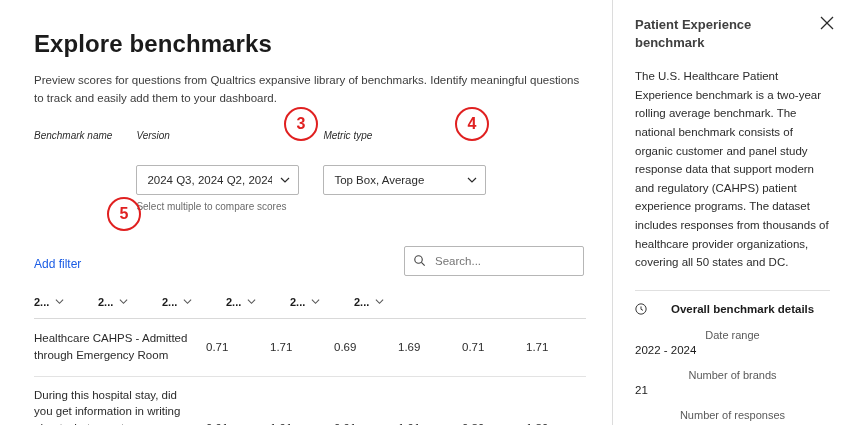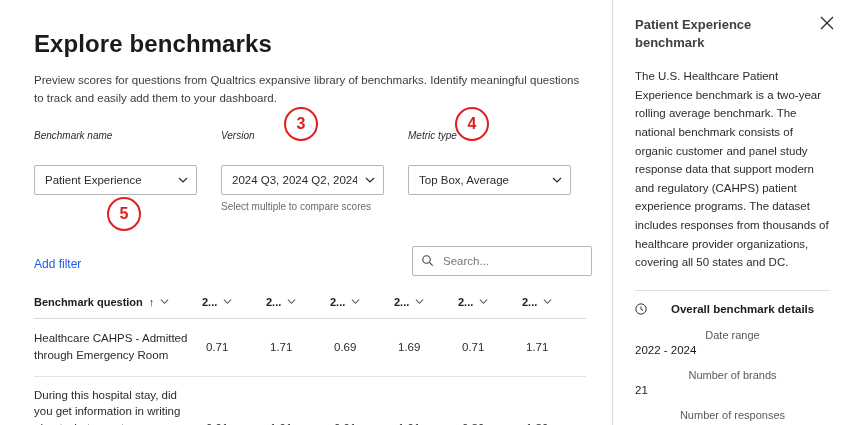--- a/index.html
+++ b/index.html
@@ -91,21 +91,21 @@
     height: 32px;
     position: relative;
   }
   .add-filter {
     font-size: 12px;
     color: #1a5ce4;
     cursor: pointer;
   }
   .search-box {
     position: absolute;
-    left: 378px;
+    left: 370px;
     top: -2px;
     width: 180px;
     height: 30px;
     border: 1px solid #b6b6b6;
     border-radius: 2px;
     display: flex;
     align-items: center;
     padding: 0 8px;
     background: #fff;
   }
@@ -252,26 +252,20 @@
 
   <div class="main">
 
     <div class="page-title">Explore benchmarks</div>
     <div class="page-desc">Preview scores for questions from Qualtrics expansive library of benchmarks. Identify meaningful questions to track and easily add them to your dashboard.</div>
 
     <div class="filters">
 
       <div class="filter-group">
         <div class="filter-label">Benchmark name</div>
-        <div class="select w1">
-          <span class="val">Patient Experience</span>
-          <svg class="chev" viewBox="0 0 10 10">
-              <path d="M1 3 L5 7 L9 3" fill="none" stroke="#2b2b2b" stroke-width="1.2"></path>
-            </svg>
-        </div>
       </div>
 
       <div class="filter-group">
         <div class="filter-label">Version</div>
         <div class="select w2">
           <span class="val">2024 Q3, 2024 Q2, 2024 (</span>
           <svg class="chev" viewBox="0 0 10 10">
               <path d="M1 3 L5 7 L9 3" fill="none" stroke="#2b2b2b" stroke-width="1.2"></path>
             </svg>
         </div>
@@ -297,27 +291,20 @@
         <svg width="13" height="13" viewBox="0 0 16 16">
           <circle cx="6.8" cy="6.8" r="4.6" fill="none" stroke="#444" stroke-width="1.4"></circle>
           <line x1="10.3" y1="10.3" x2="14.4" y2="14.4" stroke="#444" stroke-width="1.4"></line>
         </svg>
         <input type="text" placeholder="Search..." style="">
       </div>
     </div>
 
     <div class="table">
       <div class="thead">
-        <div class="th-q">
-          <span>Benchmark question</span>
-          <span>↑</span>
-          <svg class="mini-chev" viewBox="0 0 10 10">
-              <path d="M1 3 L5 7 L9 3" fill="none" stroke="#2b2b2b" stroke-width="1.2"></path>
-            </svg>
-        </div>
         <div class="th-col">
           <span>2...</span>
           <svg class="mini-chev" viewBox="0 0 10 10">
               <path d="M1 3 L5 7 L9 3" fill="none" stroke="#2b2b2b" stroke-width="1.2"></path>
             </svg>
         </div>
         <div class="th-col">
           <span>2...</span>
           <svg class="mini-chev" viewBox="0 0 10 10">
               <path d="M1 3 L5 7 L9 3" fill="none" stroke="#2b2b2b" stroke-width="1.2"></path>

